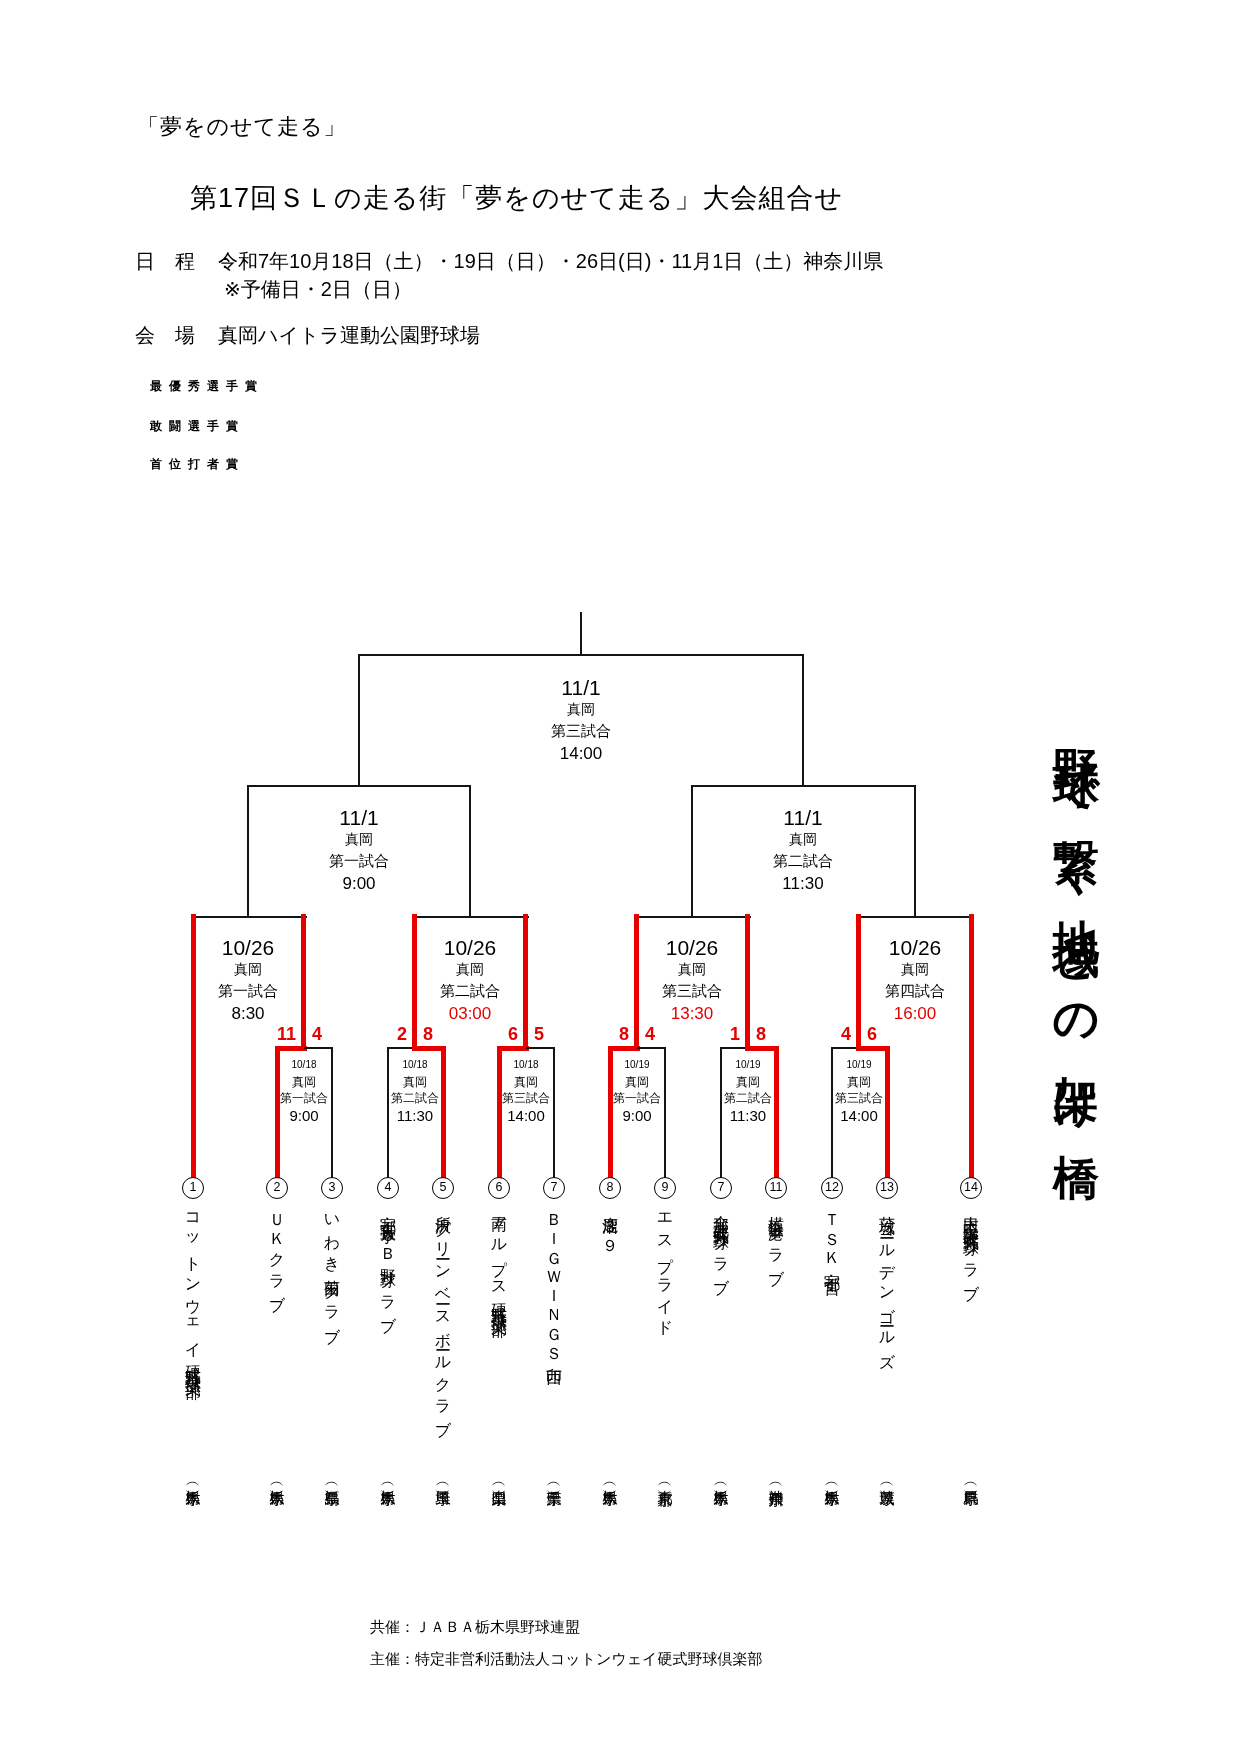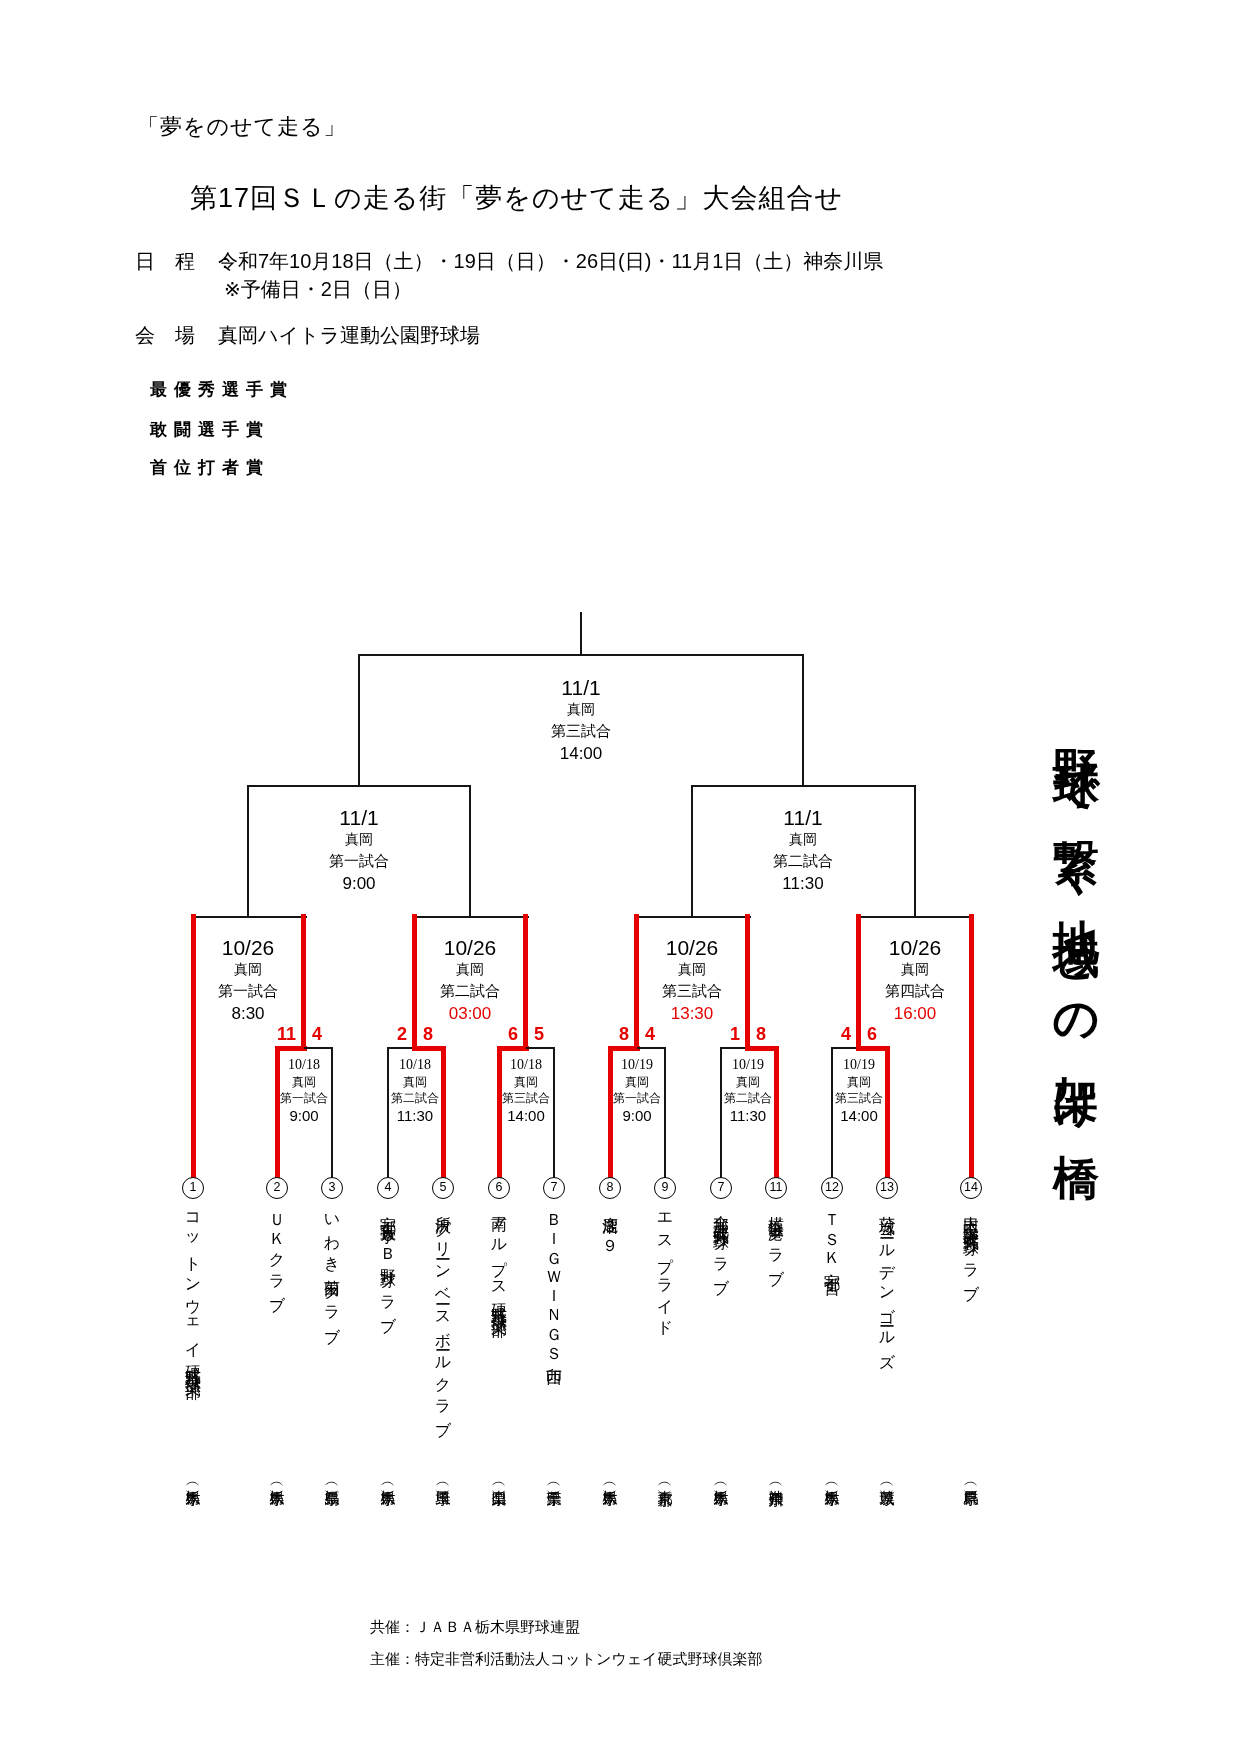--- a/index.html
+++ b/index.html
@@ -9,28 +9,28 @@
     position:relative;overflow:hidden;
   }
   .abs{position:absolute;}
   .line{position:absolute;}
   .lblack{background:#151515;}
   .lred{background:#e60000;}
   .hdr-tagline{left:137px;top:112px;font-size:22px;letter-spacing:1px;}
   .hdr-title{left:190px;top:180px;font-size:27px;letter-spacing:1px;font-weight:500;}
   .hdr-label{left:135px;font-size:20px;font-weight:500;}
   .hdr-text{left:218px;font-size:20px;font-weight:500;}
-  .award{left:150px;font-size:17px;font-weight:bold;letter-spacing:7px;}
+  .award{left:150px;font-size:12px;font-weight:bold;letter-spacing:7px;}
   .match-label{position:absolute;display:flex;flex-direction:column;align-items:center;text-align:center;}
   .match-label span{display:block;white-space:nowrap;}
   .L .d{font-size:21px;line-height:23px;}
   .L .v{font-size:14px;line-height:21px;}
   .L .g{font-size:15px;line-height:22px;}
   .L .t{font-size:17px;line-height:23px;}
-  .S .d{font-size:14px;line-height:18px;font-family:Liberation Serif, serif;}
+  .S .d{font-size:10px;line-height:18px;}
   .S .v{font-size:12px;line-height:16px;}
   .S .g{font-size:12px;line-height:16px;}
   .S .t{font-size:15px;line-height:20px;}
   .redtext{color:#e60000;}
   .score{position:absolute;top:1023px;font-size:18px;font-weight:bold;color:#e60000;line-height:22px;}
   .score.sl{text-align:right;}
   .score.sr{text-align:left;}
   .circle{
     position:absolute;top:1177px;width:22px;height:22px;border:1.5px solid #000;
     border-radius:50%;background:#fff;font-size:12.5px;line-height:19px;text-align:center;

